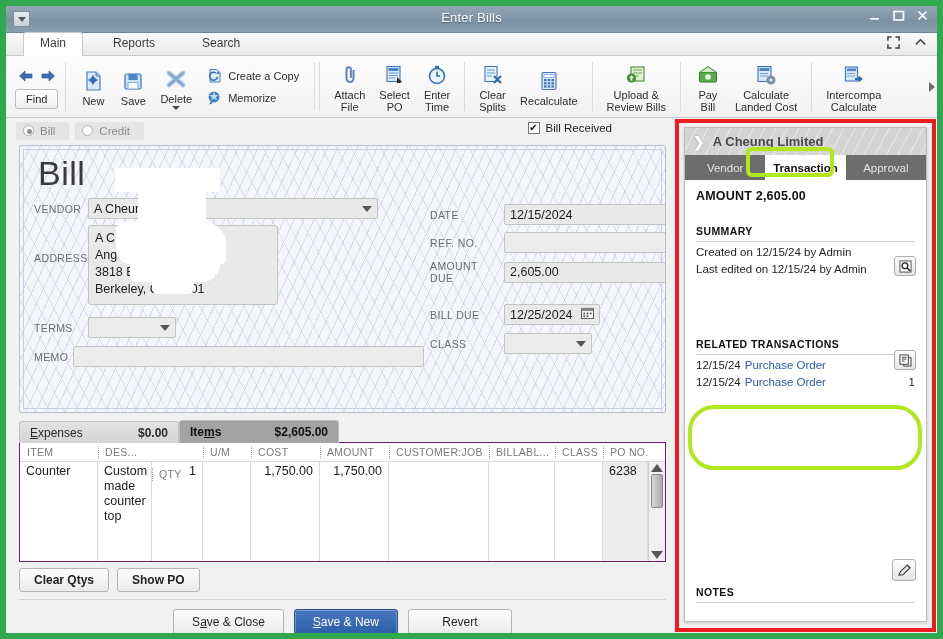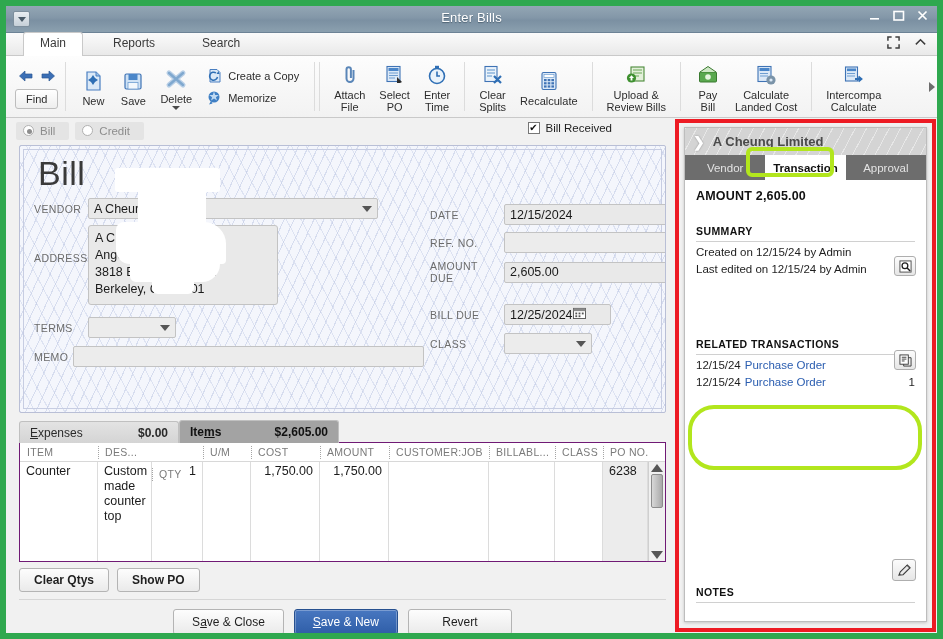--- a/index.html
+++ b/index.html
@@ -670,21 +670,21 @@
 
             <div class="fieldrow" style="margin-top:7px;">
               <div class="flabel" style="width:74px;">AMOUNT DUE</div>
               <div class="finput" style="width:180px;">
                 <span>2,605.00</span>
               </div>
             </div>
 
             <div class="fieldrow" style="margin-top:20px;">
               <div class="flabel" style="width:74px;">BILL DUE</div>
-              <div class="finput" style="width:107px;justify-content:flex-start;">
+              <div class="finput" style="width:96px;justify-content:space-between;">
                 <span>12/25/2024</span>
                 <span>
                   <svg class="cal-ico" viewBox="0 0 14 13">
                       <rect x=".5" y="1.5" width="13" height="11" fill="#fff" stroke="#555"></rect>
                       <rect x=".5" y="1.5" width="13" height="3" fill="#8a8a8a"></rect>
                       <g fill="#555">
                         <rect x="2.5" y="6" width="2" height="2"></rect>
                         <rect x="6" y="6" width="2" height="2"></rect>
                         <rect x="9.5" y="6" width="2" height="2"></rect>
                         <rect x="2.5" y="9" width="2" height="2"></rect>

